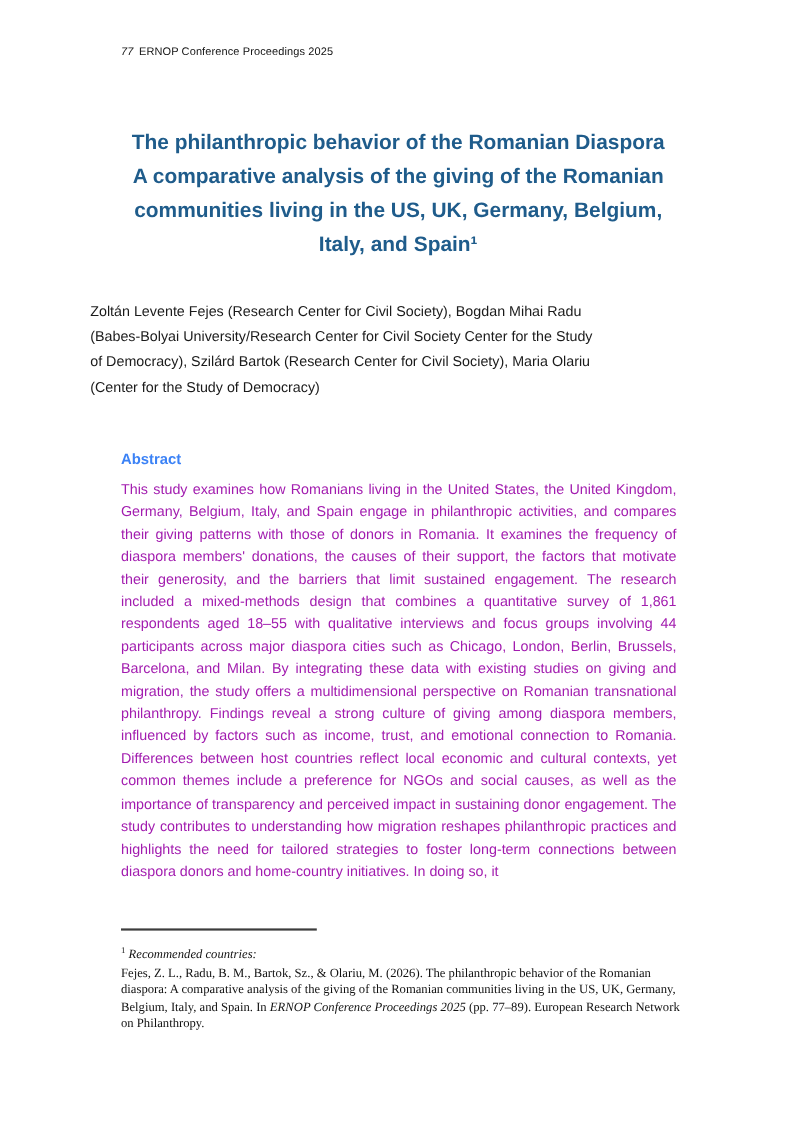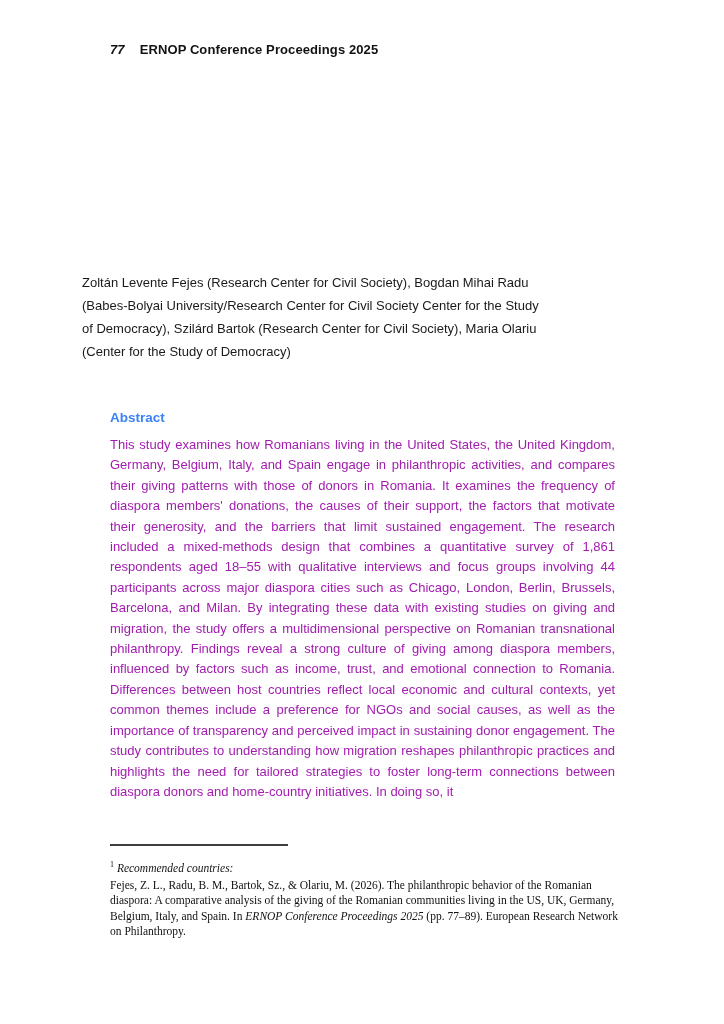--- a/index.html
+++ b/index.html
@@ -13,22 +13,22 @@
   }
   .page {
     position: absolute; left: 0; top: 0;
     width: 724px; height: 1024px;
     background: #ffffff;
   }
   .prelines { white-space: pre-line; }
 
   .running-header {
     position: absolute; left: 110px; top: 42px;
-    display: flex; align-items: baseline; gap: 15px;
-    font-size: 13px; font-weight: bold; color: #121212;
+    display: flex; align-items: baseline; gap: 5px;
+    font-size: 10px; font-weight: normal; color: #121212;
     letter-spacing: 0.1px;
   }
   .running-header .pagenum { font-style: italic; }
 
   .paper-title {
     position: absolute; left: 62px; top: 114px; width: 600px;
     text-align: center;
     font-size: 19px; font-weight: bold; line-height: 31px;
     color: #1F5C8B;
   }
@@ -71,20 +71,24 @@
 </head>
 <body>
 
 <div class="page">
 
   <div class="running-header">
     <span class="pagenum">77</span>
     <span>ERNOP Conference Proceedings 2025</span>
   </div>
 
+  <div class="paper-title prelines" style="color: rgb(31, 92, 139);">The philanthropic behavior of the Romanian Diaspora
+A comparative analysis of the giving of the Romanian
+communities living in the US, UK, Germany, Belgium,
+Italy, and Spain¹</div>
 
   <div class="author-block prelines">Zoltán Levente Fejes (Research Center for Civil Society), Bogdan Mihai Radu
 (Babes-Bolyai University/Research Center for Civil Society Center for the Study
 of Democracy), Szilárd Bartok (Research Center for Civil Society), Maria Olariu
 (Center for the Study of Democracy)</div>
 
   <div class="abstract-heading">Abstract</div>
 
   <div class="abstract-text">This study examines how Romanians living in the United States, the United Kingdom, Germany, Belgium, Italy, and Spain engage in philanthropic activities, and compares their giving patterns with those of donors in Romania. It examines the frequency of diaspora members' donations, the causes of their support, the factors that motivate their generosity, and the barriers that limit sustained engagement. The research included a mixed-methods design that combines a quantitative survey of 1,861 respondents aged 18–55 with qualitative interviews and focus groups involving 44 participants across major diaspora cities such as Chicago, London, Berlin, Brussels, Barcelona, and Milan. By integrating these data with existing studies on giving and migration, the study offers a multidimensional perspective on Romanian transnational philanthropy. Findings reveal a strong culture of giving among diaspora members, influenced by factors such as income, trust, and emotional connection to Romania. Differences between host countries reflect local economic and cultural contexts, yet common themes include a preference for NGOs and social causes, as well as the importance of transparency and perceived impact in sustaining donor engagement. The study contributes to understanding how migration reshapes philanthropic practices and highlights the need for tailored strategies to foster long-term connections between diaspora donors and home-country initiatives. In doing so, it</div>
 

